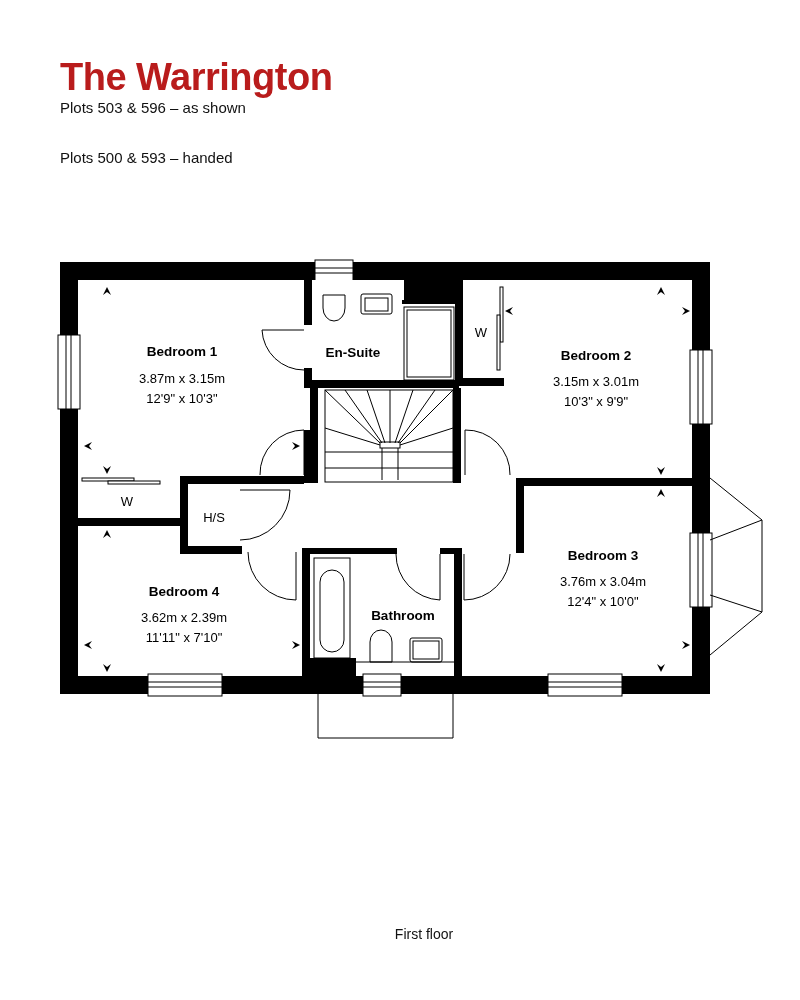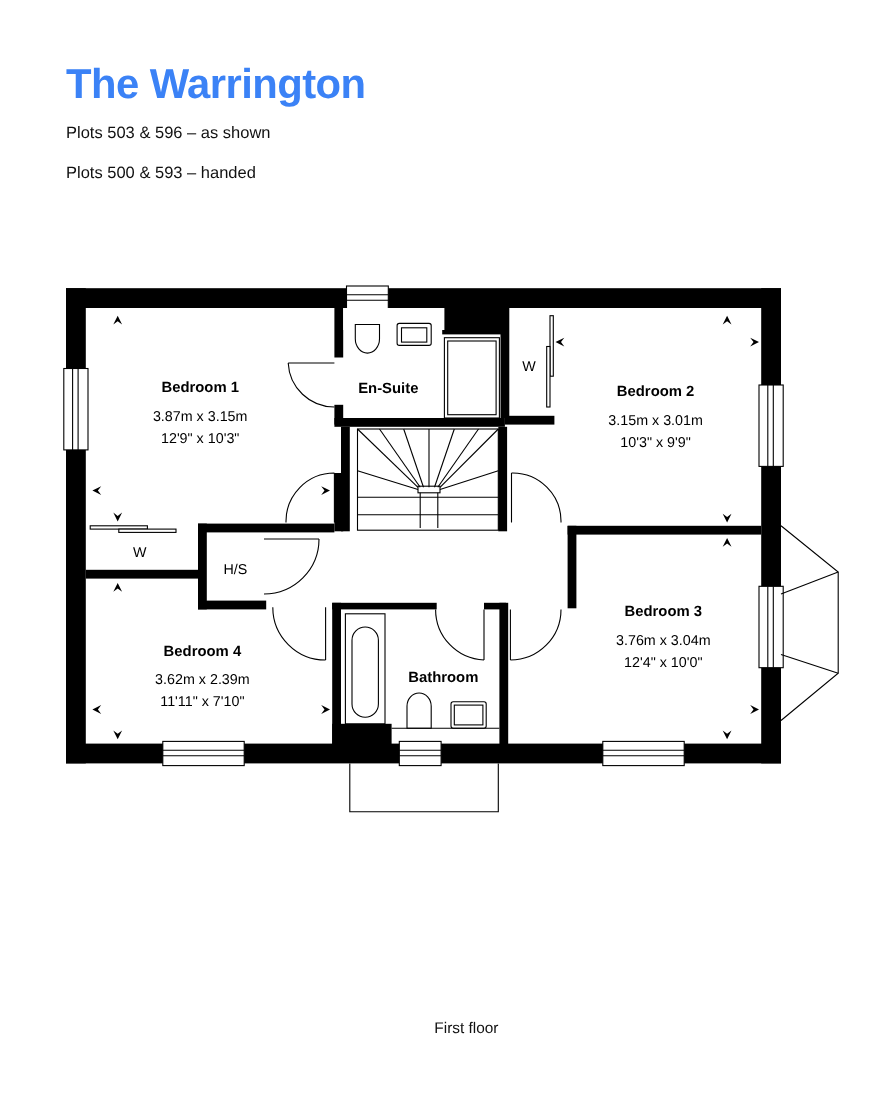--- a/index.html
+++ b/index.html
@@ -1,19 +1,19 @@
 <!DOCTYPE html>
 <html><head>
 <meta charset="utf-8">
 <style>
   html, body { margin: 0; padding: 0; background: #ffffff; }
   body { width: 800px; height: 1000px; position: relative; overflow: hidden; font-family: "Liberation Sans", sans-serif; color: #111; }
-  .title { position: absolute; left: 60px; top: 56px; font-size: 38px; font-weight: bold; color: #3b82f6; letter-spacing: -0.5px; margin: 0; }
+  .title { position: absolute; left: 60px; top: 56px; font-size: 38px; font-weight: bold; color: #b91c1c; letter-spacing: -0.5px; margin: 0; }
   .sub { position: absolute; left: 60px; font-size: 15px; color: #111; }
-  .sub1 { top: 112px; }
+  .sub1 { top: 99px; }
   .sub2 { top: 149px; }
   .plan { position: absolute; left: 0; top: 0; width: 800px; height: 1000px; }
   .caption { position: absolute; left: 0; width: 800px; top: 926px; text-align: center; font-size: 14px; margin-left: 24px; }
   .lbl { font-family: "Liberation Sans", sans-serif; }
   .rname { font-size: 13.5px; font-weight: bold; }
   .rdim { font-size: 13px; }
 </style>
 </head>
 <body>
 

